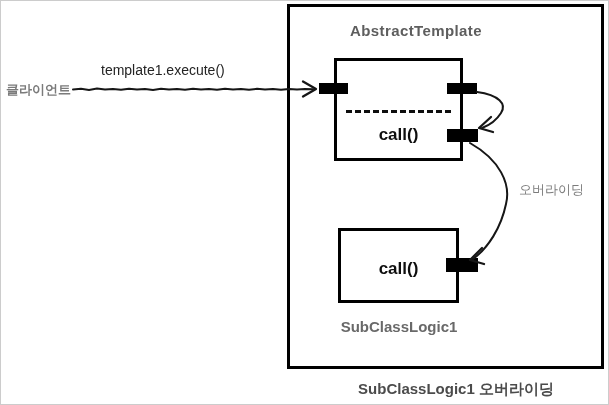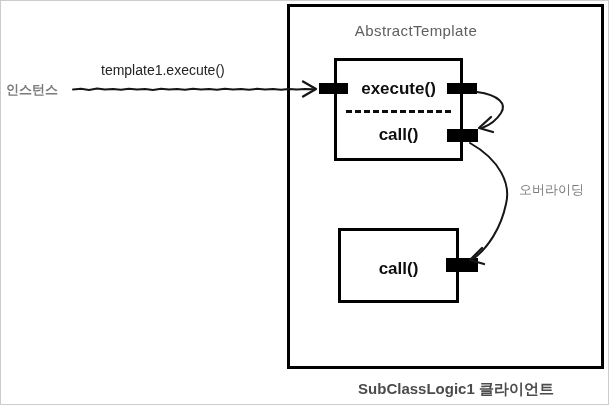--- a/index.html
+++ b/index.html
@@ -30,21 +30,21 @@
     width: 317px; height: 365px;
     border: 3px solid #000000;
     background: transparent;
   }
   .at-title {
     position: absolute;
     left: 333px; top: 21px;
     width: 164px;
     text-align: center;
     font-size: 15px;
-    font-weight: normal;
+    font-weight: bold;
     letter-spacing: 0.4px;
     color: #5e5e5e;
   }
   .at-box {
     position: absolute;
     left: 333px; top: 57px;
     width: 129px; height: 103px;
     border: 3px solid #000000;
     background: #ffffff;
   }
@@ -128,41 +128,41 @@
     white-space: nowrap;
   }
 </style>
 </head>
 <body>
 
 <div class="canvas">
 
   <div class="outer-box"></div>
 
-  <div class="client-label">인스턴스</div>
+  <div class="client-label">클라이언트</div>
   <div class="message-label">template1.execute()</div>
 
   <div class="at-title">AbstractTemplate</div>
   <div class="at-box">
-    <div class="method method-top">execute()</div>
     <div class="method-divider"></div>
     <div class="method method-bottom">call()</div>
   </div>
 
   <div class="port port-exec-left"></div>
   <div class="port port-exec-right"></div>
   <div class="port port-call-right"></div>
   <div class="port port-sub-call"></div>
 
   <div class="sub-box">
     <div class="method sub-method">call()</div>
   </div>
+  <div class="subclass-caption">SubClassLogic1</div>
 
   <div class="override-label">오버라이딩</div>
-  <div class="instance-caption">SubClassLogic1 클라이언트</div>
+  <div class="instance-caption">SubClassLogic1 오버라이딩</div>
 
   <svg class="arrows" viewBox="0 0 609 405" xmlns="http://www.w3.org/2000/svg">
 
     <path class="sketch-line" d="M72,88.5 L80,87.8 L88,88.9 L96,87.6 L104,88.6 L112,87.9 L120,88.8 L128,87.7 L136,88.6 L144,88 L152,88.9 L160,87.7 L168,88.5 L176,87.9 L184,88.8 L192,87.8 L200,88.6 L208,87.9 L216,88.8 L224,87.7 L232,88.5 L240,88 L248,88.8 L256,87.8 L264,88.6 L272,87.9 L280,88.7 L288,87.9 L296,88.5 L304,88.1 L312,88.3"></path>
     <path class="sketch-head" d="M302,80.5 L315,88 L302,95.5"></path>
 
     <path class="sketch-line" d="M476,91 C498,94 506,103 500,112 C495,120 489,124 481,127"></path>
     <path class="sketch-head" d="M490,116 L478,127 L492,131"></path>
 
     <path class="sketch-line" d="M469,142 C499,159 510,183 505,203 C500,227 487,247 472,258"></path>

